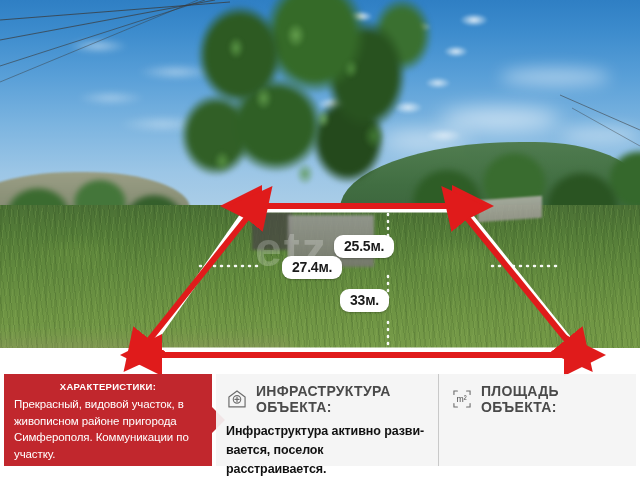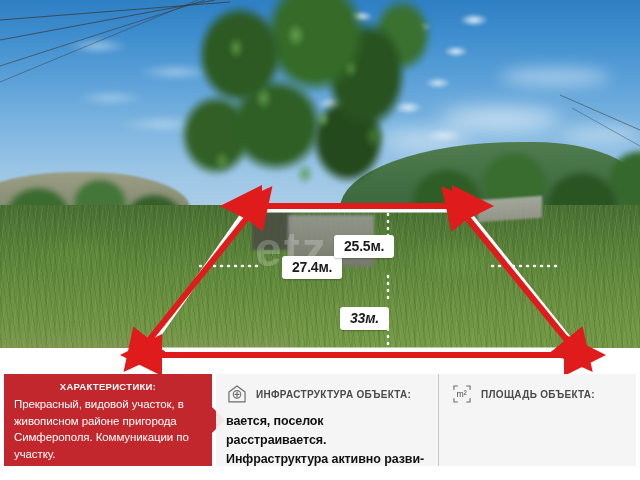--- a/index.html
+++ b/index.html
@@ -261,34 +261,34 @@
     position: absolute;
     left: 0; top: 0;
     width: 640px; height: 480px;
     pointer-events: none;
   }
 
   
   .mlabel {
     position: absolute;
     background: #ffffff;
-    border-radius: 3px;
+    border-radius: 9px;
     padding: 3px 10px 4px 10px;
     font-size: 14px;
     font-weight: bold;
     color: #1b1b1b;
     font-family: "Liberation Sans", sans-serif;
     white-space: nowrap;
     box-shadow: 0 1px 2px rgba(0,0,0,.25);
     letter-spacing: -0.2px;
   }
   #lbl-274 { left: 234px; top: 256px; margin-left: 48px; }
   #lbl-255 { left: 334px; top: 235px; }
   #lbl-263 { left: 432px; top: 257px; }
-  #lbl-33  { left: 340px; top: 307px; font-style: italic; }
+  #lbl-33  { left: 340px; top: 289px; }
 
   
   .panels {
     position: absolute;
     left: 0; top: 374px;
     width: 640px; height: 92px;
   }
 
   .panel-red {
     position: absolute;
@@ -337,21 +337,21 @@
     border-left: 1px solid rgba(190,190,190,.8);
   }
 
   .panel-head {
     display: flex;
     align-items: center;
     gap: 8px;
     margin-bottom: 7px;
   }
   .panel-head .ptitle {
-    font-size: 10px;
+    font-size: 14px;
     font-weight: bold;
     color: #4a4a4a;
     letter-spacing: .3px;
   }
   .panel-body {
     font-size: 12.5px;
     font-weight: bold;
     color: #111111;
     line-height: 1.5;
     letter-spacing: -0.1px;
@@ -451,22 +451,22 @@
     <div class="panel-mid">
       <div class="panel-head">
         <svg class="icon-box" viewBox="0 0 24 24">
           <path d="M3.2,9.8 L12,3.2 L20.8,9.8 L20.8,20.6 L3.2,20.6 Z" fill="none" stroke="#6d6d6d" stroke-width="1.3" stroke-linejoin="round"></path>
           <circle cx="12" cy="12.4" r="4.1" fill="none" stroke="#6d6d6d" stroke-width="1.2"></circle>
           <path d="M12,10.1 L12,14.7 M9.7,12.4 L14.3,12.4" stroke="#6d6d6d" stroke-width="1.3" stroke-linecap="round"></path>
         </svg>
         <span class="ptitle">ИНФРАСТРУКТУРА ОБЪЕКТА:</span>
       </div>
       <div class="panel-body">
+        <div>Инфраструктура активно разви-</div>
         <div>вается, поселок расстраивается.</div>
-        <div>Инфраструктура активно разви-</div>
       </div>
     </div>
 
     <div class="panel-right">
       <div class="panel-head">
         <svg class="icon-box" viewBox="0 0 24 24">
           <path d="M7,3.2 L3.2,3.2 L3.2,7" fill="none" stroke="#6d6d6d" stroke-width="1.2" stroke-linecap="round"></path>
           <path d="M17,3.2 L20.8,3.2 L20.8,7" fill="none" stroke="#6d6d6d" stroke-width="1.2" stroke-linecap="round"></path>
           <path d="M7,20.8 L3.2,20.8 L3.2,17" fill="none" stroke="#6d6d6d" stroke-width="1.2" stroke-linecap="round"></path>
           <path d="M17,20.8 L20.8,20.8 L20.8,17" fill="none" stroke="#6d6d6d" stroke-width="1.2" stroke-linecap="round"></path>

